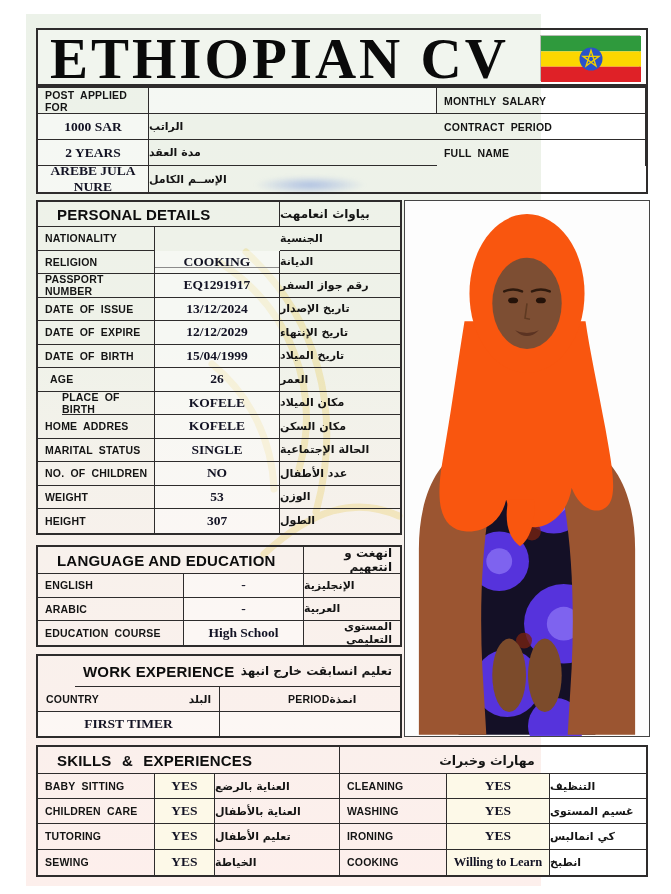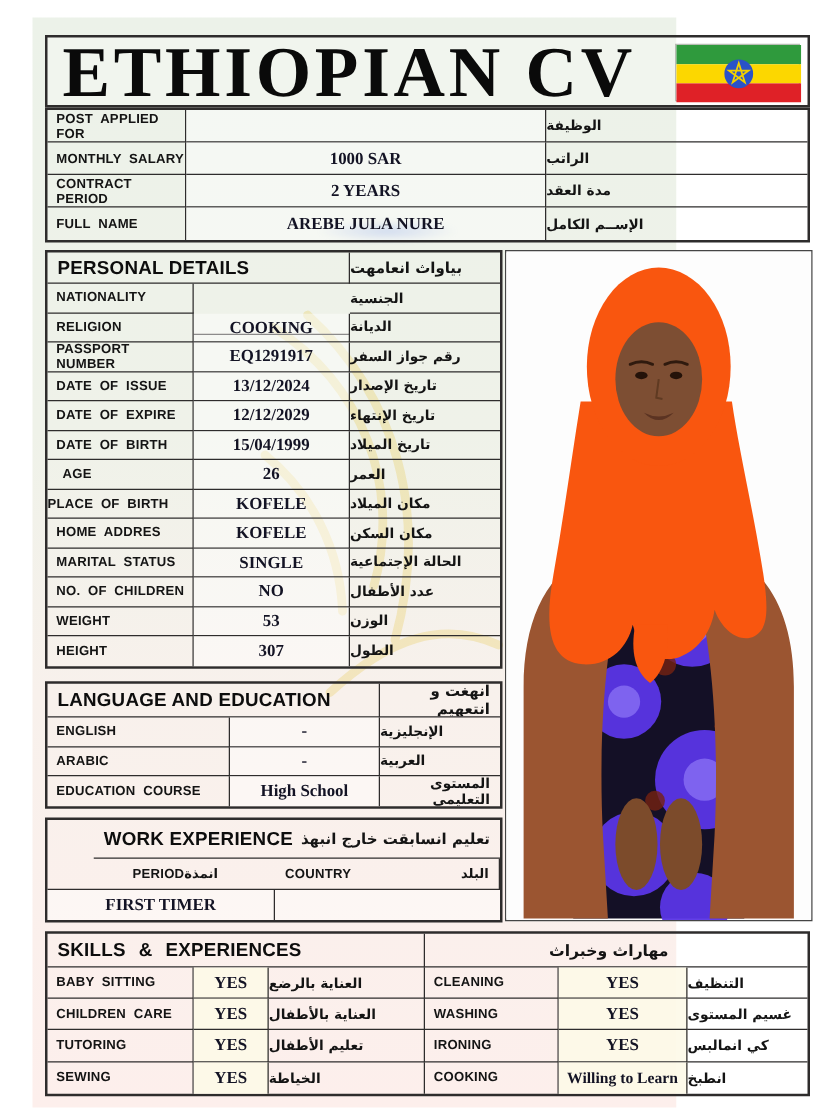--- a/index.html
+++ b/index.html
@@ -34,21 +34,21 @@
   .work-tbl{ left:10px; top:640px; width:366px; grid-template-columns:182px 1fr;
     grid-template-rows:31px 25px 24px; }
   .skills-tbl{ left:10px; top:731px; width:612px; grid-template-columns:117px 60px 125px 107px 103px 1fr;
     grid-template-rows:27px repeat(4,25.2px); }
 
   .lbl{ font-weight:700; font-size:10.5px; letter-spacing:.2px; word-spacing:3px; padding-left:7px; color:#141414; }
   .val{ font-family:"Liberation Serif",serif; font-weight:700; font-size:13.5px; justify-content:center;
     color:#131324; background:rgba(255,255,255,.45); text-align:center; }
   .ar{ font-family:"DejaVu Sans",sans-serif; font-weight:700; font-size:11px; justify-content:flex-end;
     padding-right:8px; direction:rtl; color:#141414; }
-  .sec-h{ font-weight:700; font-size:15px; letter-spacing:.2px; padding-left:8px; color:#0d0d0d; }
+  .sec-h{ font-weight:700; font-size:15px; letter-spacing:.2px; padding-left:19px; color:#0d0d0d; }
   .sec-ar{ font-size:12px; }
   .span2{ grid-column:1/3; }
   .cream{ background:#fcf4da;margin-top:40px; }
   .skill-val{ background:rgba(253,249,232,.9); }
 
   .dual{ justify-content:space-between; padding:0 8px; }
   .dual .lbl-in{ font-weight:700; font-size:10.5px; letter-spacing:.2px; color:#141414; }
   .dual .ar-in{ font-family:"DejaVu Sans",sans-serif; font-weight:700; font-size:10.5px; direction:rtl; color:#141414; }
   .work-h{ grid-column:1/3; justify-content:space-between; padding:0 8px;margin-left:37px; }
   .sk-h-en{ grid-column:1/4; word-spacing:6px; }
@@ -84,21 +84,20 @@
         <rect x="0" y="30.7" width="100" height="15.3" fill="#df2127"></rect>
         <circle cx="50" cy="23" r="11.5" fill="#2a52c9"></circle>
         <polygon points="50,14.5 54.9,30 42.1,20.4 57.9,20.4 45.1,30" fill="none" stroke="#f2cf00" stroke-width="1.4" stroke-linejoin="miter"></polygon>
       </svg>
     </div>
   </div>
 
   <div class="tbl top-tbl">
     <div class="lbl">POST APPLIED FOR</div>
     <div class="val"></div>
-    <div class="ar noR">الوظيفة</div>
     <div class="lbl">MONTHLY SALARY</div>
     <div class="val">1000 SAR</div>
     <div class="ar noR">الراتب</div>
     <div class="lbl">CONTRACT PERIOD</div>
     <div class="val">2 YEARS</div>
     <div class="ar noR">مدة العقد</div>
     <div class="lbl noB">FULL NAME</div>
     <div class="val noB">AREBE JULA NURE</div>
     <div class="ar noR noB">الإســم الكامل</div>
   </div>
@@ -121,21 +120,21 @@
     <div class="ar noR">تاريخ الإصدار</div>
     <div class="lbl">DATE OF EXPIRE</div>
     <div class="val">12/12/2029</div>
     <div class="ar noR">تاريخ الإنتهاء</div>
     <div class="lbl">DATE OF BIRTH</div>
     <div class="val">15/04/1999</div>
     <div class="ar noR">تاريخ الميلاد</div>
     <div class="lbl" style="padding-left:12px;">AGE</div>
     <div class="val">26</div>
     <div class="ar noR">العمر</div>
-    <div class="lbl" style="padding-left:0;">PLACE OF BIRTH</div>
+    <div class="lbl" style="padding-left:0;margin-left:24px;">PLACE OF BIRTH</div>
     <div class="val">KOFELE</div>
     <div class="ar noR">مكان الميلاد</div>
     <div class="lbl">HOME ADDRES</div>
     <div class="val">KOFELE</div>
     <div class="ar noR">مكان السكن</div>
     <div class="lbl">MARITAL STATUS</div>
     <div class="val">SINGLE</div>
     <div class="ar noR">الحالة الإجتماعية</div>
     <div class="lbl">NO. OF CHILDREN</div>
     <div class="val">NO</div>
@@ -160,27 +159,27 @@
     <div class="lbl noB">EDUCATION COURSE</div>
     <div class="val noB">High School</div>
     <div class="ar noR noB">المستوى التعليمي</div>
   </div>
 
   <div class="tbl work-tbl">
     <div class="work-h noR">
       <span class="sec-h" style="padding-left:0;">WORK EXPERIENCE</span>
       <span class="ar-in ar" style="padding-right:0;font-size:12px;">تعليم انسابقت خارج انبهذ</span>
     </div>
+    <div class="dual">
+      <span class="lbl-in">COUNTRY</span>
+      <span class="ar-in">البلد</span>
+    </div>
     <div class="dual noR">
       <span class="lbl-in" style="margin-left:60px;">PERIOD</span>
       <span class="ar-in" style="margin-right:50px;">انمذة</span>
-    </div>
-    <div class="dual">
-      <span class="lbl-in">COUNTRY</span>
-      <span class="ar-in">البلد</span>
     </div>
     <div class="val noB">FIRST TIMER</div>
     <div class="val noR noB"></div>
   </div>
 
   <div class="photo">
     <svg viewBox="0 0 246 537">
       <rect width="246" height="537" fill="#fdfdfd"></rect>
       <path d="M70 250 L176 250 L192 537 L54 537 Z" fill="#141026"></path>
       <g opacity=".95">

